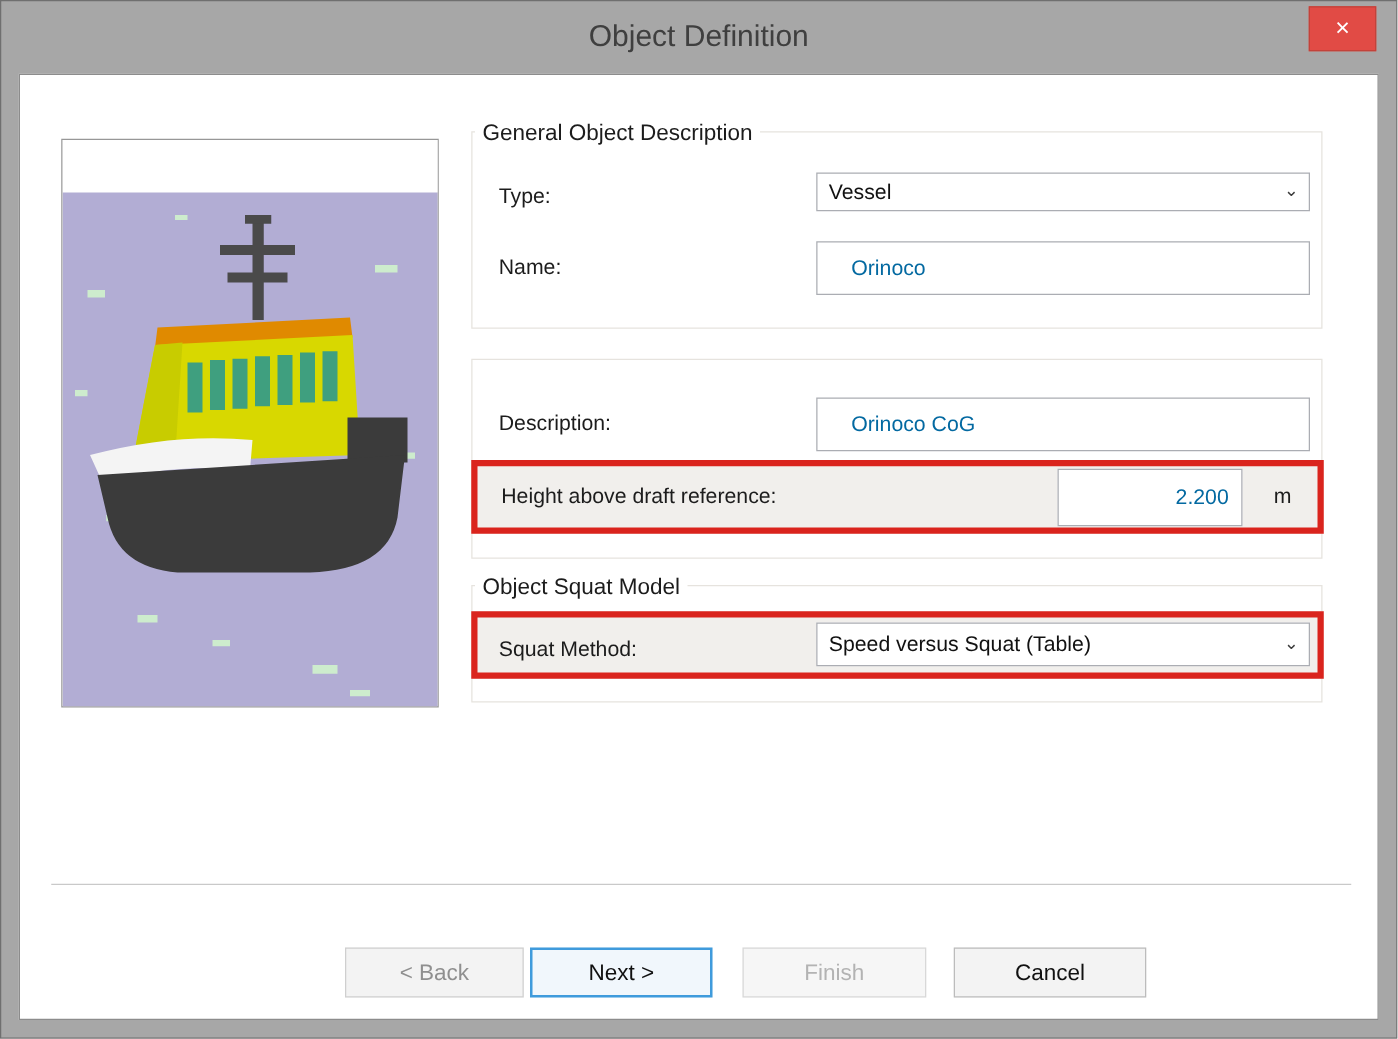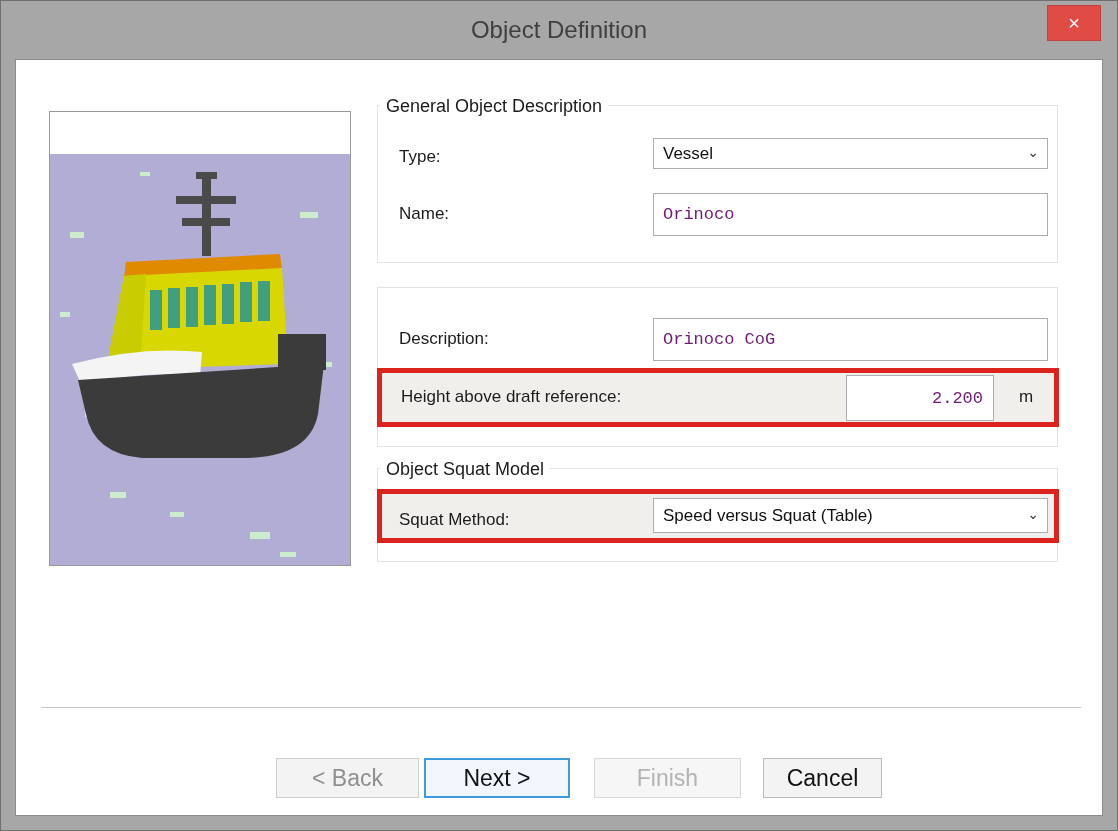--- a/index.html
+++ b/index.html
@@ -63,22 +63,22 @@
   
   .redbox {
     position:absolute; border:5px solid #da241d; background:#f1efec;
   }
   .rb-height { left:376px; top:367px; width:682px; height:59px; }
   .rb-squat  { left:376px; top:488px; width:682px; height:54px; }
 
   
   .text-input {
     position:absolute; border:1px solid #abadb3; background:#ffffff;
-    font-family:Liberation Mono, monospace; font-size:17px; color:#701a75;
-    padding:0 9px; outline:none;
+    font-family:Liberation Sans, sans-serif; font-size:17px; color:#0369a1;
+    padding:0 27px; outline:none;
   }
   .in-name   { left:652px; top:192px; width:395px; height:43px; }
   .in-desc   { left:652px; top:317px; width:395px; height:43px; }
   .in-height { left:845px; top:374px; width:148px; height:46px; text-align:right; padding-right:10px; }
 
   .unit-label { position:absolute; left:1018px; top:386px; font-size:17px; color:#1c1c1c; }
 
   
   .dropdown {
     position:absolute; border:1px solid #abadb3; background:#ffffff;
@@ -92,27 +92,27 @@
   
   .divider {
     position:absolute; left:40px; top:706px; width:1040px; height:1px;
     background:#c9c9c9; box-shadow:0 1px 0 #ffffff;
   }
 
   
   .btn {
     position:absolute; top:757px; height:40px;
     background:#f3f3f3; border:1px solid #bcbcbc;
-    font-family:"Liberation Sans", sans-serif; font-size:23px; color:#111;
+    font-family:"Liberation Sans", sans-serif; font-size:18px; color:#111;
     cursor:pointer;
   }
   .btn-back   { left:275px; width:143px; color:#8f8f8f; border-color:#cfcfcf; }
   .btn-next   { left:423px; width:146px; border:2px solid #3f9bdc; background:#f1f7fc; }
   .btn-finish { left:593px; width:147px; color:#b3b3b3; border-color:#d8d8d8; background:#f6f6f6; }
-  .btn-cancel { left:762px; width:119px; }
+  .btn-cancel { left:762px; width:154px; }
   .btn-help   { left:934px; width:149px; }
 </style>
 </head>
 <body>
 
 <div class="dialog">
 
   <div class="titlebar">
     <div class="title">Object Definition</div>
     <div class="close-btn">

